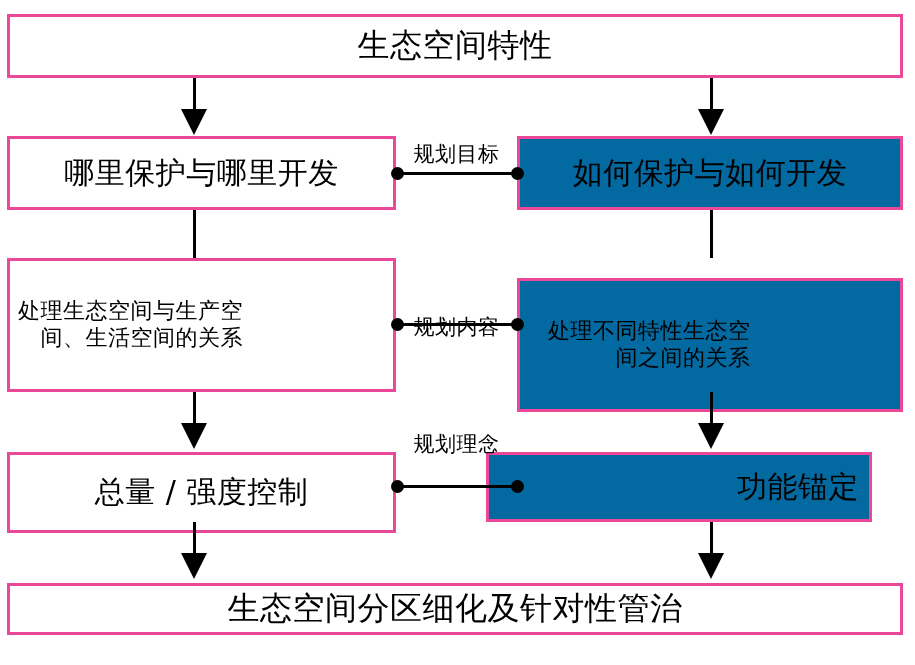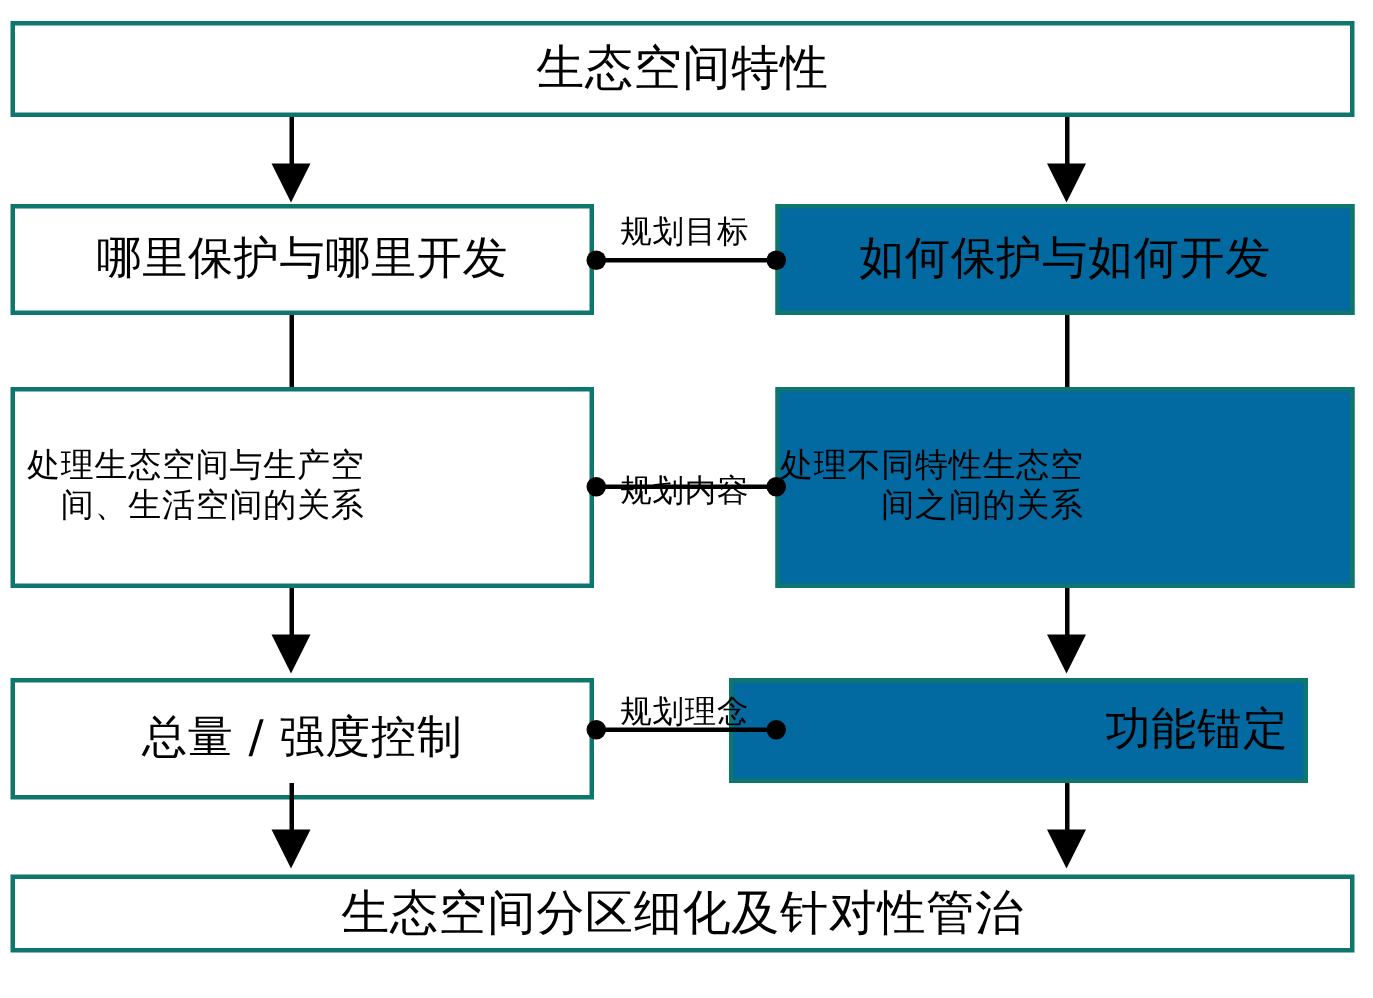--- a/index.html
+++ b/index.html
@@ -16,21 +16,21 @@
     width: 915px;
     height: 665px;
     background: #ffffff;
     overflow: hidden;
   }
 
   
   .box {
     position: absolute;
     box-sizing: border-box;
-    border: 3px solid #0f766e;
+    border: 3px solid #ec4899;
     background: #ffffff;
     display: flex;
     align-items: center;
     justify-content: center;
     text-align: center;
     color: #000000;
     line-height: 1.22;
     padding: 0 10px;
   }
   .box.accent { background: #0369a1; }
@@ -49,21 +49,21 @@
   
   #box-r2-left  { left: 7px;   top: 136px; width: 389px; height: 74px; }
   #box-r2-right { left: 517px; top: 136px; width: 386px; height: 74px; }
   #box-r2-left .box-text, #box-r2-right .box-text { font-size: 30px; }
 
   
   #box-r3-left  { left: 7px;   top: 258px; width: 389px; height: 134px; }
   #box-r3-right { left: 517px; top: 258px; width: 386px; height: 134px; }
   #box-r3-left .box-text, #box-r3-right .box-text { font-size: 22px; text-align: right; }
   #box-r3-left  { justify-content: flex-start; padding-left: 8px; }
-  #box-r3-right { justify-content: flex-start; padding-left: 0; }
+  #box-r3-right { justify-content: flex-start; padding-left: 28px; margin-top: 20px; }
 
   
   #box-r4-left  { left: 7px;   top: 452px; width: 389px; height: 81px; }
   #box-r4-right { left: 486px; top: 452px; width: 386px; height: 70px; justify-content: flex-end; }
   #box-r4-left .box-text, #box-r4-right .box-text { font-size: 30px; }
 
   
   .vline {
     position: absolute;
     width: 3px;
@@ -149,21 +149,21 @@
   <div class="vline" style="left:710px; top:392px; height:33px;"></div>
   <div class="arrowhead" style="left:698px; top:423px;"></div>
 
   <div class="box" id="box-r4-left">
     <span class="box-text">总量 / 强度控制</span>
   </div>
   <div class="box accent" id="box-r4-right">
     <span class="box-text">功能锚定</span>
   </div>
 
-  <div class="rel-label" style="left:396px; top:460px; width:121px;">规划理念</div>
+  <div class="rel-label" style="left:396px; top:430px; width:121px;">规划理念</div>
   <div class="hline" style="left:396px; top:485px; width:121px;"></div>
   <div class="dot" style="left:391px; top:480px;"></div>
   <div class="dot" style="left:511px; top:480px;"></div>
 
   <div class="vline" style="left:193px; top:522px; height:33px;"></div>
   <div class="arrowhead" style="left:181px; top:553px;"></div>
   <div class="vline" style="left:710px; top:522px; height:33px;"></div>
   <div class="arrowhead" style="left:698px; top:553px;"></div>
 
   <div class="box" id="box-bottom">

